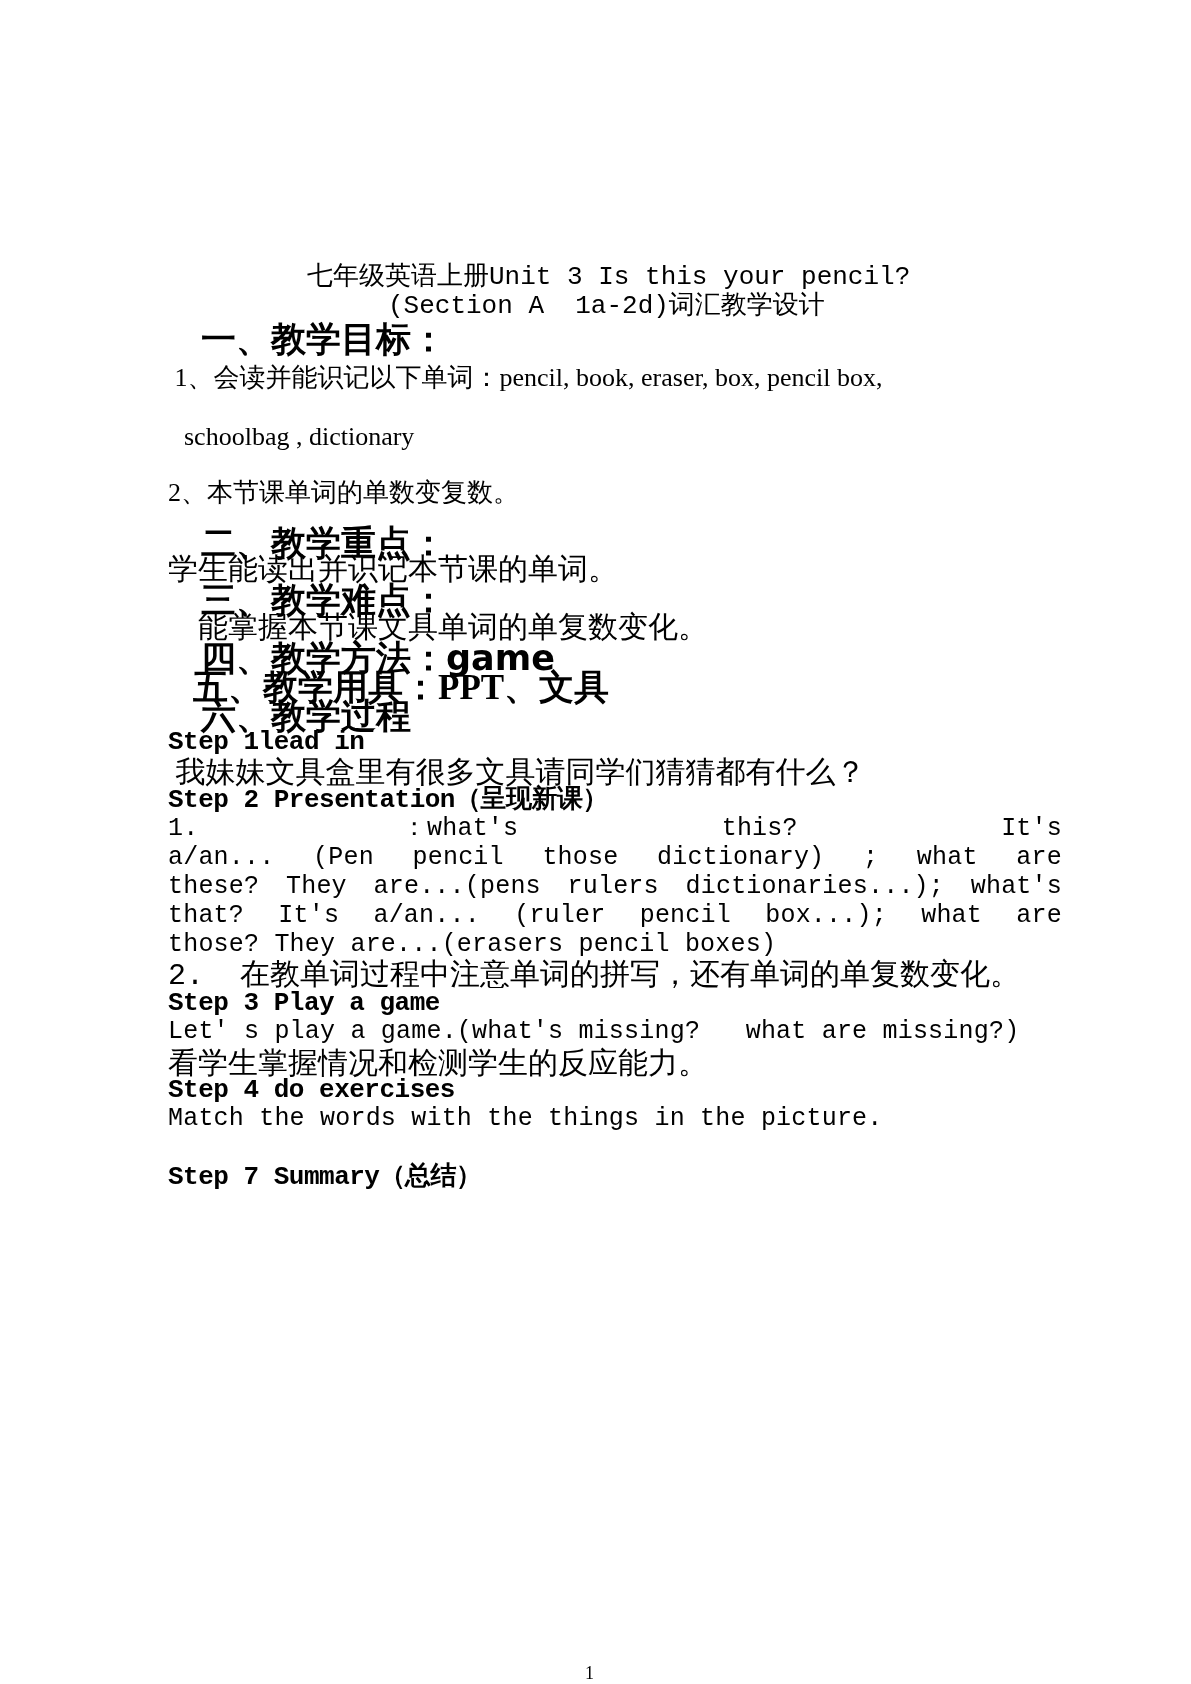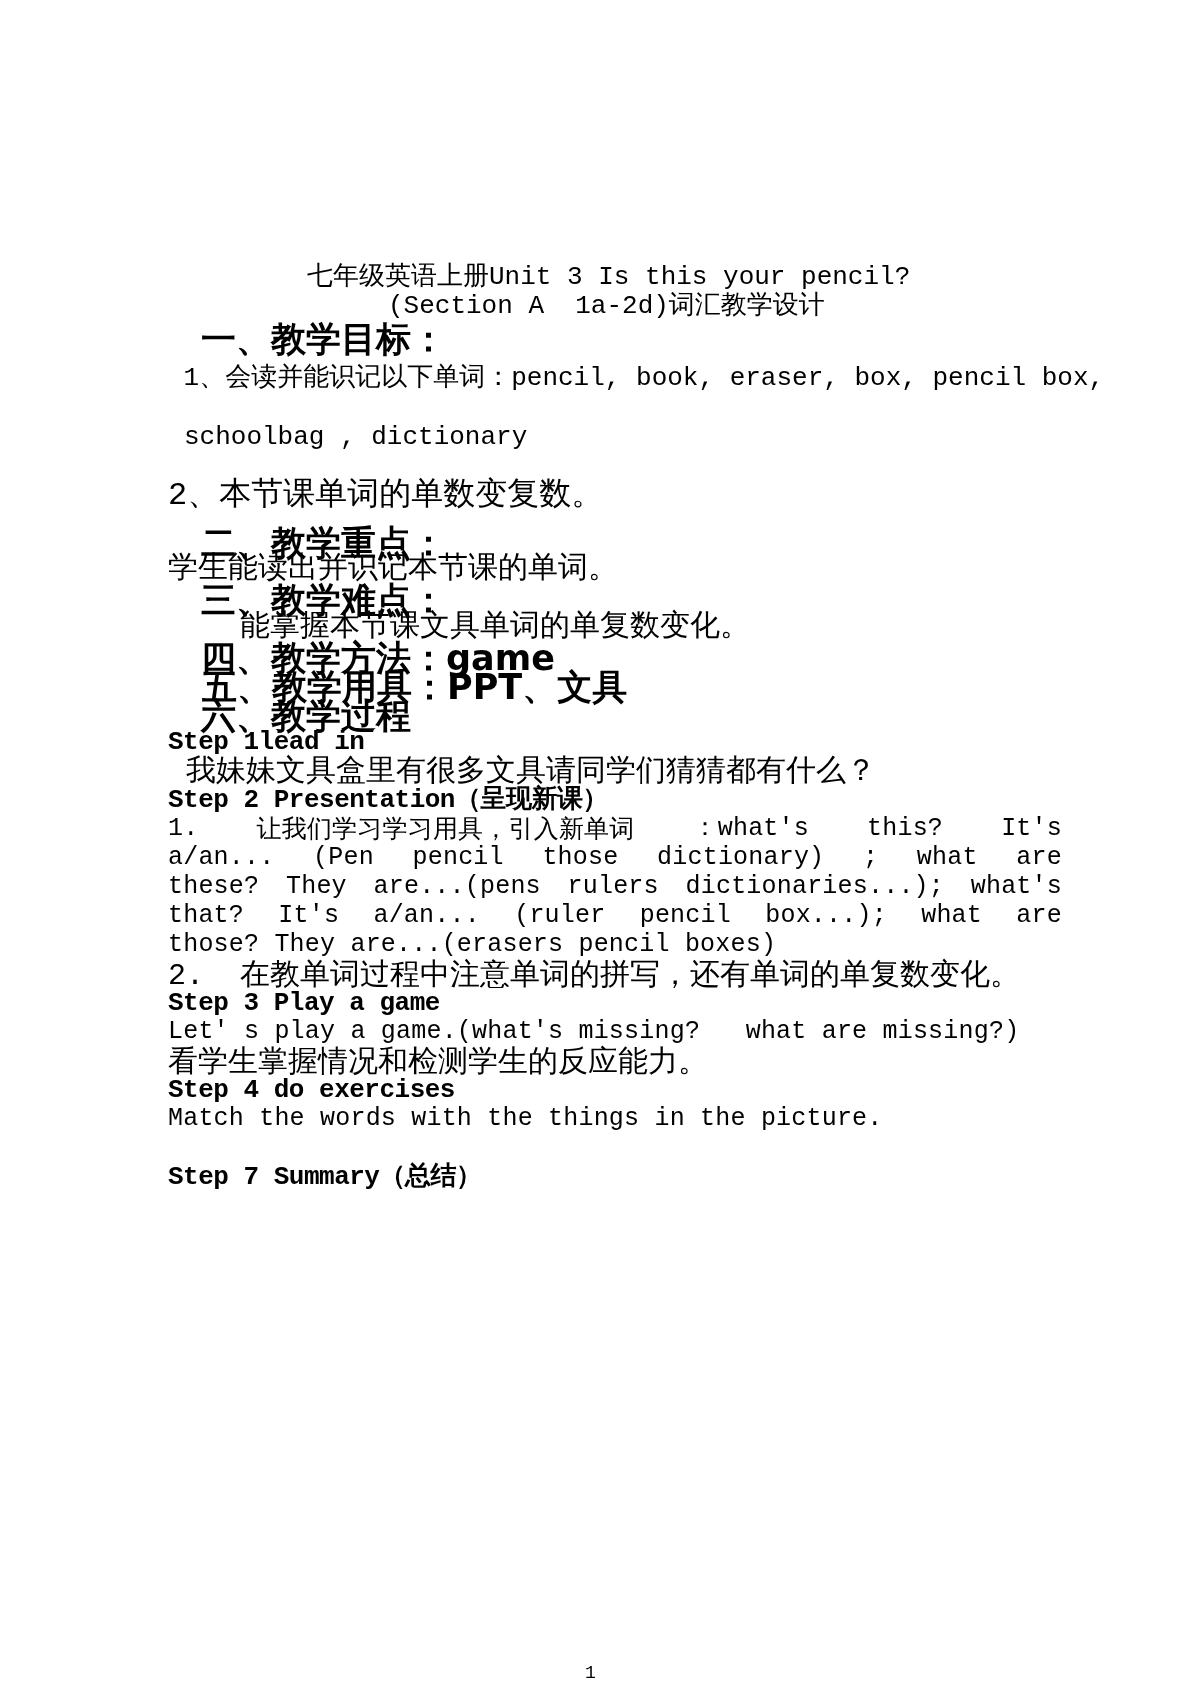--- a/index.html
+++ b/index.html
@@ -1,60 +1,59 @@
 <!DOCTYPE html>
 <html><head>
   <meta charset="utf-8">
   <style>
     html, body { margin: 0; padding: 0; background: #ffffff; }
     body { width: 1191px; height: 1684px; position: relative; overflow: hidden; color: #000; }
     .page { position: absolute; left: 0; top: 0; width: 1191px; height: 1684px; background: #fff; }
     .line { position: absolute; white-space: pre; line-height: 1; }
     .mono { font-family: "Liberation Mono", "DejaVu Sans Mono", monospace; }
-    .serif { font-family: Liberation Mono, monospace; }
+    .serif { font-family: Liberation Serif, serif; }
     .sans { font-family: "DejaVu Sans", "Liberation Sans", sans-serif; }
     .title { font-size: 26px; }
     .h { font-size: 35px; font-weight: bold; margin-left: 33px; }
     .body-cn { font-size: 30px; }
     .body-mono { font-size: 25px; letter-spacing: 0.2px; }
     .step { font-size: 26px; font-weight: bold; font-family: "Liberation Mono", "DejaVu Sans Mono", monospace; letter-spacing: -0.5px; }
     .justify { width: 894px; display: flex; justify-content: space-between; }
     .pagenum { font-size: 18px; }
   </style>
 </head>
 <body>
 
 <div class="page">
 
   <div class="line mono title" style="left:307px; top:264px;">七年级英语上册Unit 3 Is this your pencil?</div>
   <div class="line mono title" style="left:388px; top:293px;">(Section A  1a-2d)词汇教学设计</div>
 
   <div class="line sans h" style="left:168px; top:322px;">一、教学目标：</div>
   <div class="line serif" style="left:168px; top:365px; font-size:26px;"> 1、会读并能识记以下单词：pencil, book, eraser, box, pencil box,</div>
   <div class="line serif" style="left:168px; top:424px; font-size:26px;margin-left:16px;">schoolbag , dictionary</div>
-  <div class="line serif" style="left:168px; top:480px; font-size:32px;">2、本节课单词的单数变复数。</div>
+  <div class="line serif" style="left:168px; top:480px; font-size:26px;">2、本节课单词的单数变复数。</div>
 
   <div class="line sans h" style="left:168px; top:526px;">二、教学重点：</div>
   <div class="line serif body-cn" style="left:168px; top:554px;">学生能读出并识记本节课的单词。</div>
 
   <div class="line sans h" style="left:168px; top:583px;">三、教学难点：</div>
   <div class="line serif body-cn" style="left:168px; top:612px;">    能掌握本节课文具单词的单复数变化。</div>
 
   <div class="line sans h" style="left:168px; top:641px;">四、教学方法：game</div>
-  <div class="line sans h" style="left:169px; top:670px;">五、教学用具：PPT、文具</div>
+  <div class="line sans h" style="left:160px; top:670px;font-family:Liberation Serif, serif;">五、教学用具：PPT、文具</div>
   <div class="line sans h" style="left:168px; top:699px;">六、教学过程</div>
 
   <div class="line step" style="left:168px; top:729px;">Step 1lead in</div>
   <div class="line serif body-cn" style="left:168px; top:757px;"> 我妹妹文具盒里有很多文具请同学们猜猜都有什么？</div>
 
   <div class="line step" style="left:168px; top:787px;">Step 2 Presentation（呈现新课）</div>
 
   <div class="line mono body-mono justify" style="left:168px; top:816px;">
     <span>1.</span>
-    <span style="font-family:'DejaVu Serif', serif;">让我们学习学习用具，引入新单词</span>
     <span>：what's</span>
     <span>this?</span>
     <span>It's</span>
   </div>
   <div class="line mono body-mono justify" style="left:168px; top:845px;">
     <span>a/an...</span>
     <span>(Pen</span>
     <span>pencil</span>
     <span>those</span>
     <span>dictionary)</span>

